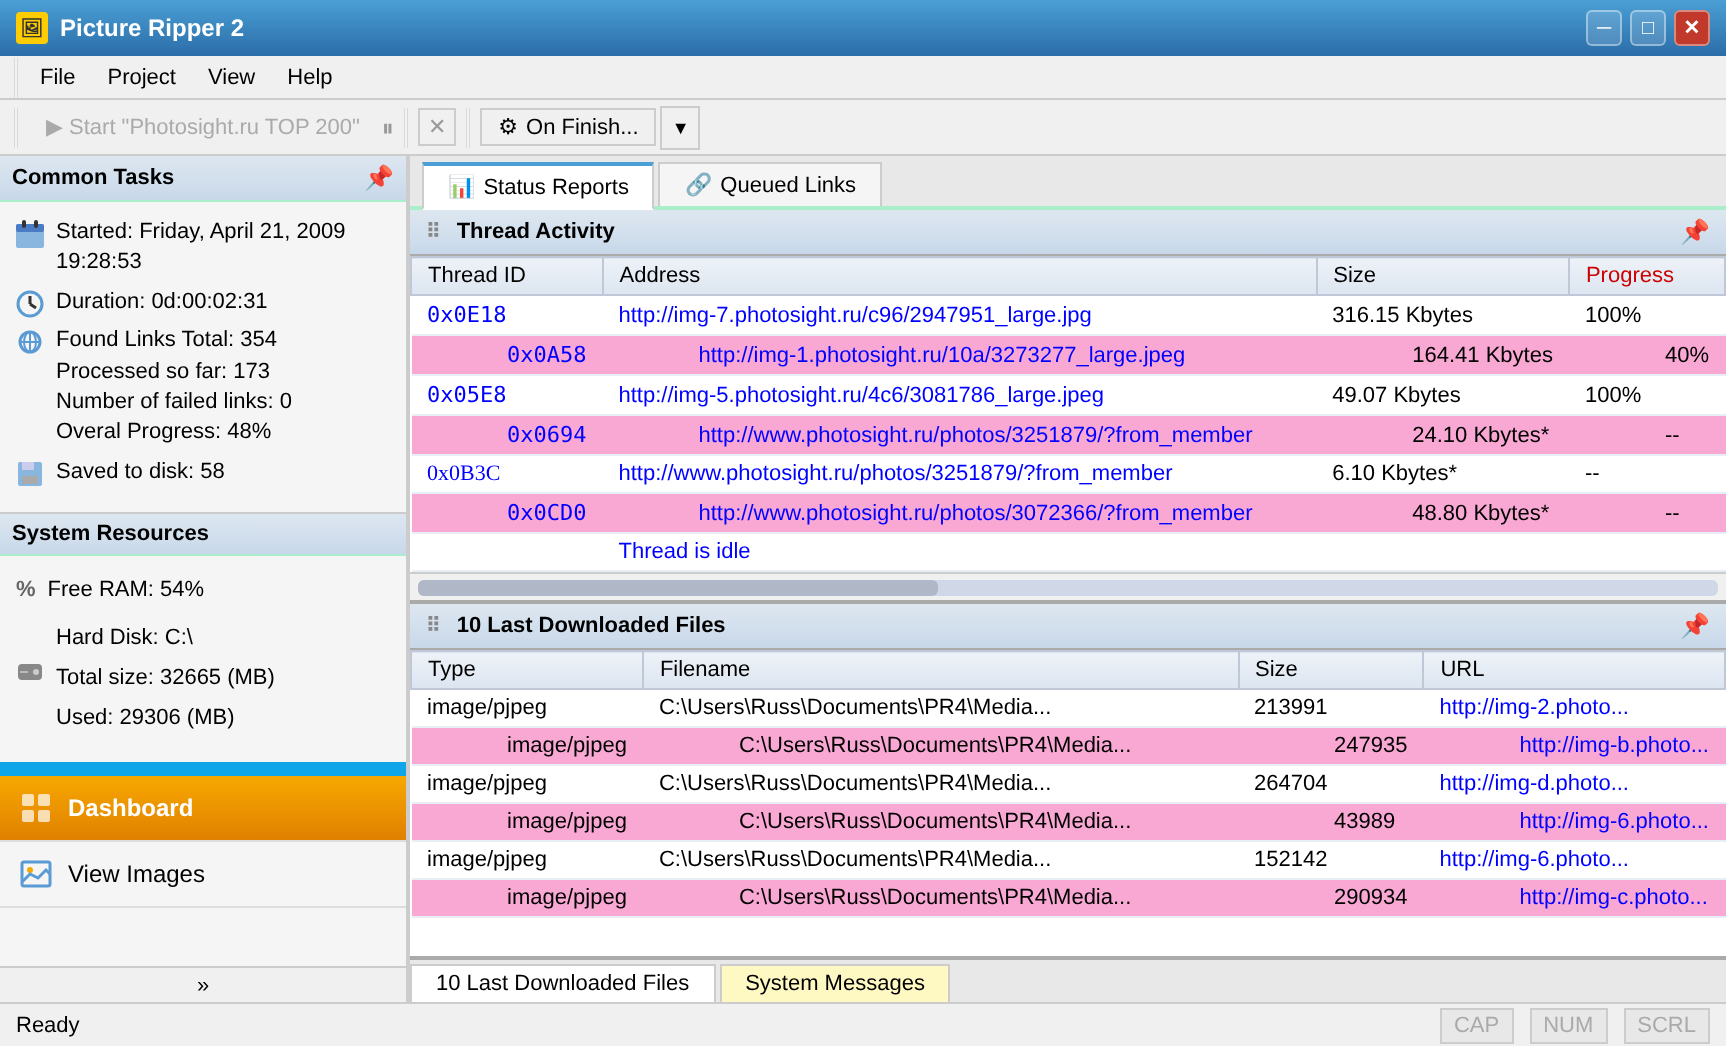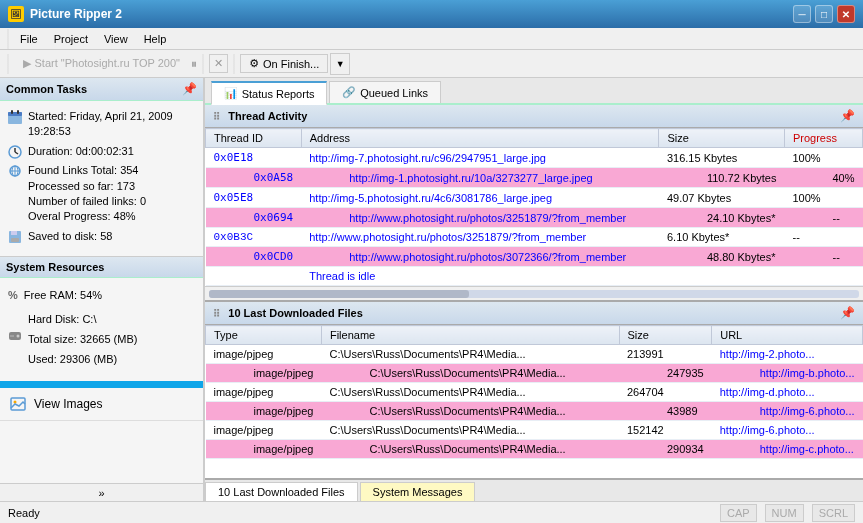--- a/index.html
+++ b/index.html
@@ -490,20 +490,31 @@
               <circle cx="10" cy="7" r="1.5" fill="#ccc"></circle>
               <line x1="2" y1="7" x2="6" y2="7" stroke="#bbb" stroke-width="1"></line>
             </svg>
           </div>
           <span>Hard Disk: C:\<br>Total size: 32665 (MB)<br>Used: 29306 (MB)</span>
         </div>
       </div>
     </div>
 
     <div id="left-nav">
+      <div class="nav-item active">
+        <div class="nav-icon">
+          <svg width="16" height="16" viewBox="0 0 16 16">
+            <rect x="1" y="1" width="6" height="6" rx="1" fill="rgba(255,255,255,0.7)"></rect>
+            <rect x="9" y="1" width="6" height="6" rx="1" fill="rgba(255,255,255,0.7)"></rect>
+            <rect x="1" y="9" width="6" height="6" rx="1" fill="rgba(255,255,255,0.7)"></rect>
+            <rect x="9" y="9" width="6" height="6" rx="1" fill="rgba(255,255,255,0.7)"></rect>
+          </svg>
+        </div>
+        <span>Dashboard</span>
+      </div>
       <div class="nav-item">
         <div class="nav-icon">
           <svg width="16" height="16" viewBox="0 0 16 16">
             <rect x="1" y="2" width="14" height="12" rx="1" fill="none" stroke="#5b9bd5" stroke-width="1.5"></rect>
             <circle cx="5" cy="6" r="1.5" fill="#f7a800"></circle>
             <polyline points="1,12 5,8 9,10 13,6 15,8" fill="none" stroke="#5b9bd5" stroke-width="1.5"></polyline>
           </svg>
         </div>
         <span>View Images</span>
       </div>
@@ -549,37 +560,37 @@
           <tbody id="thread-tbody">
           <tr>
       <td style="color:#00f; font-family:monospace;">0x0E18</td>
       <td style="color:#00f;">http://img-7.photosight.ru/c96/2947951_large.jpg</td>
       <td>316.15 Kbytes</td>
       <td>100%</td>
     </tr>
               <tr class="alt">
       <td style="color:#00f; font-family:monospace;">0x0A58</td>
       <td style="color:#00f;">http://img-1.photosight.ru/10a/3273277_large.jpeg</td>
-      <td>110.72 Kbytes</td>
+      <td>164.41 Kbytes</td>
       <td>40%</td>
     </tr>
               <tr>
       <td style="color:#00f; font-family:monospace;">0x05E8</td>
       <td style="color:#00f;">http://img-5.photosight.ru/4c6/3081786_large.jpeg</td>
       <td>49.07 Kbytes</td>
       <td>100%</td>
     </tr>
               <tr class="alt">
       <td style="color:#00f; font-family:monospace;">0x0694</td>
       <td style="color:#00f;">http://www.photosight.ru/photos/3251879/?from_member</td>
       <td>24.10 Kbytes*</td>
       <td>--</td>
     </tr>
               <tr>
-      <td style="color:#00f; font-family:Liberation Mono, monospace;margin-top:13px;">0x0B3C</td>
+      <td style="color:#00f; font-family:Liberation Serif, serif;margin-top:13px;">0x0B3C</td>
       <td style="color:#00f;">http://www.photosight.ru/photos/3251879/?from_member</td>
       <td>6.10 Kbytes*</td>
       <td>--</td>
     </tr>
               <tr class="alt">
       <td style="color:#00f; font-family:monospace;">0x0CD0</td>
       <td style="color:#00f;">http://www.photosight.ru/photos/3072366/?from_member</td>
       <td>48.80 Kbytes*</td>
       <td>--</td>
     </tr>

